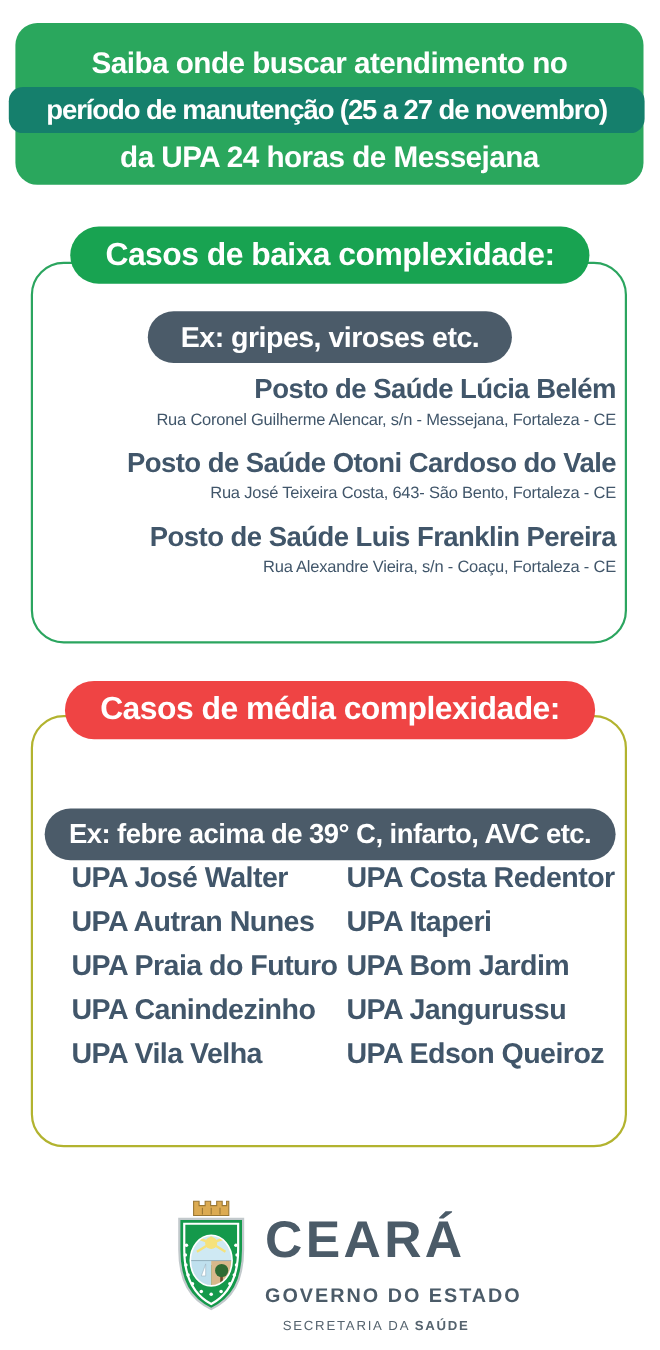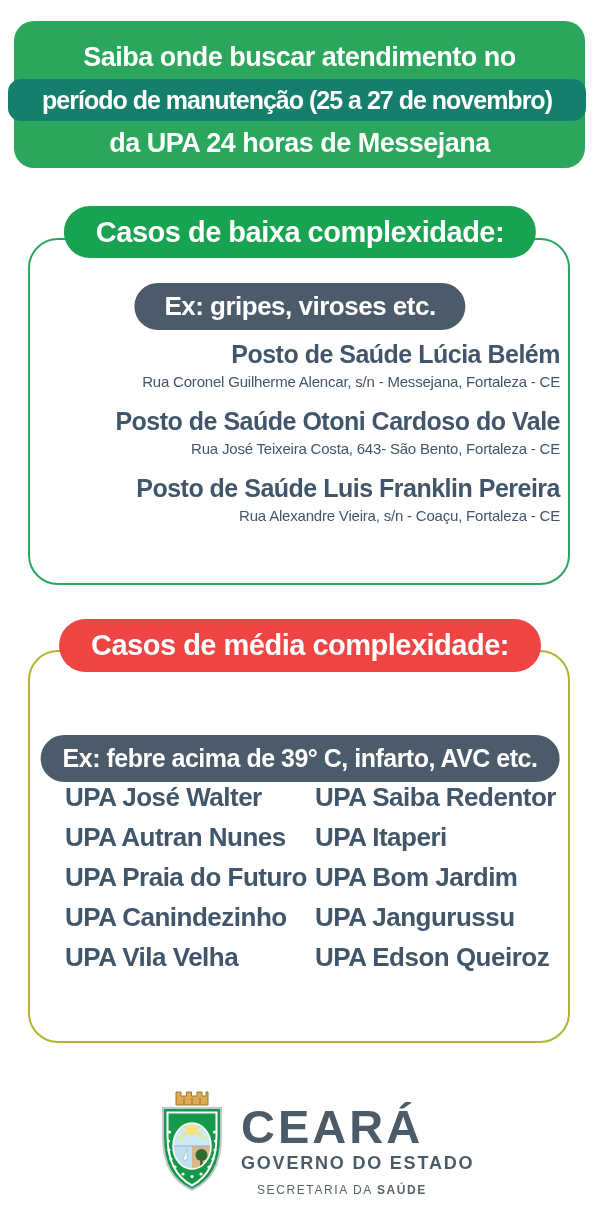--- a/index.html
+++ b/index.html
@@ -50,21 +50,21 @@
   .upa-col { position:absolute; color:#41566a; font-weight:bold; font-size:26px;
     letter-spacing:-0.5px; }
   .upa-col div { line-height:40px; white-space:nowrap; }
   .col1 { left:65px; top:777px; }
   .col2 { left:315px; top:777px; }
 
   
   .logo-mark { position:absolute; left:153px; top:1086px; }
   .logo-text { position:absolute; left:241px; top:1104px; color:#4b5b68; }
   .logo-state { font-size:47px; font-weight:bold; letter-spacing:3px; line-height:46px; }
-  .logo-gov { font-size:18px; font-weight:bold; letter-spacing:1.8px; margin-top:3px; white-space:nowrap; }
+  .logo-gov { font-size:18px; font-weight:bold; letter-spacing:1.8px; margin-top:18px; white-space:nowrap; }
   .logo-sec { font-size:12px; letter-spacing:1.6px; margin-top:9px; color:#55636e; white-space:nowrap;margin-left:16px; }
   .logo-sec .sec-bold { font-weight:bold; margin-left:4px; }
 </style>
 </head>
 <body>
 
 <div id="canvas">
 
   <div class="banner">
     <div class="banner-l1">Saiba onde buscar atendimento no</div>
@@ -98,21 +98,21 @@
   <div class="ex-pill ex-med">Ex: febre acima de 39° C, infarto, AVC etc.</div>
 
   <div class="upa-col col1">
     <div>UPA José Walter</div>
     <div>UPA Autran Nunes</div>
     <div>UPA Praia do Futuro</div>
     <div>UPA Canindezinho</div>
     <div>UPA Vila Velha</div>
   </div>
   <div class="upa-col col2">
-    <div>UPA Saiba Redentor</div>
+    <div>UPA Costa Redentor</div>
     <div>UPA Itaperi</div>
     <div>UPA Bom Jardim</div>
     <div>UPA Jangurussu</div>
     <div>UPA Edson Queiroz</div>
   </div>
 
   <div class="logo-mark">
     <svg width="78" height="108" viewBox="0 0 78 108" xmlns="http://www.w3.org/2000/svg">
 
       <g stroke="#9a7733" stroke-width="1" fill="#dcab52">

